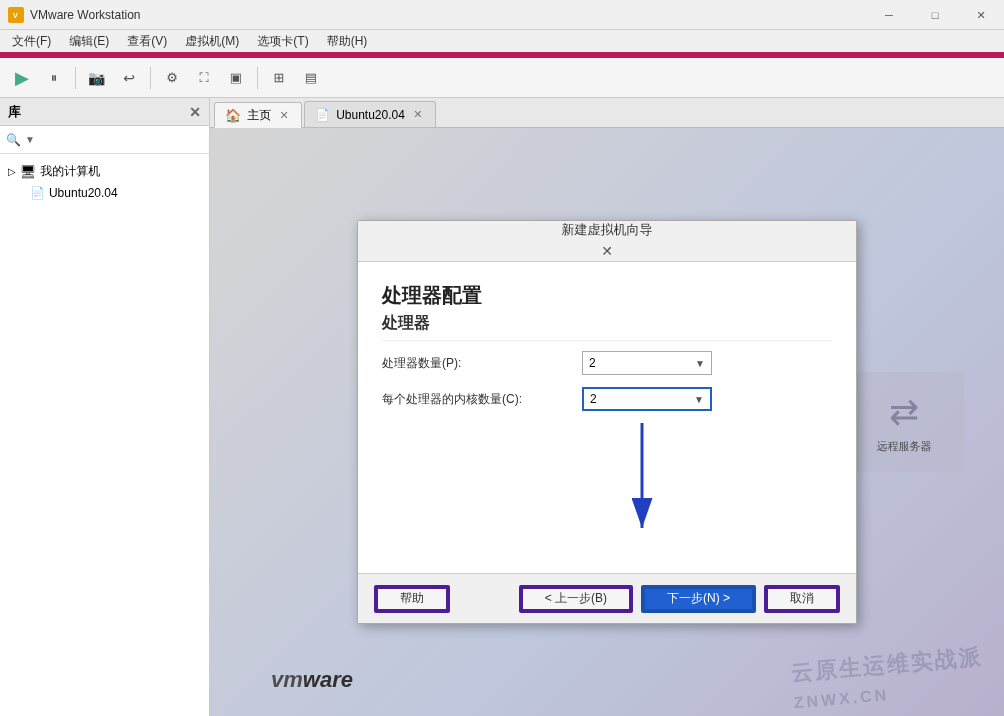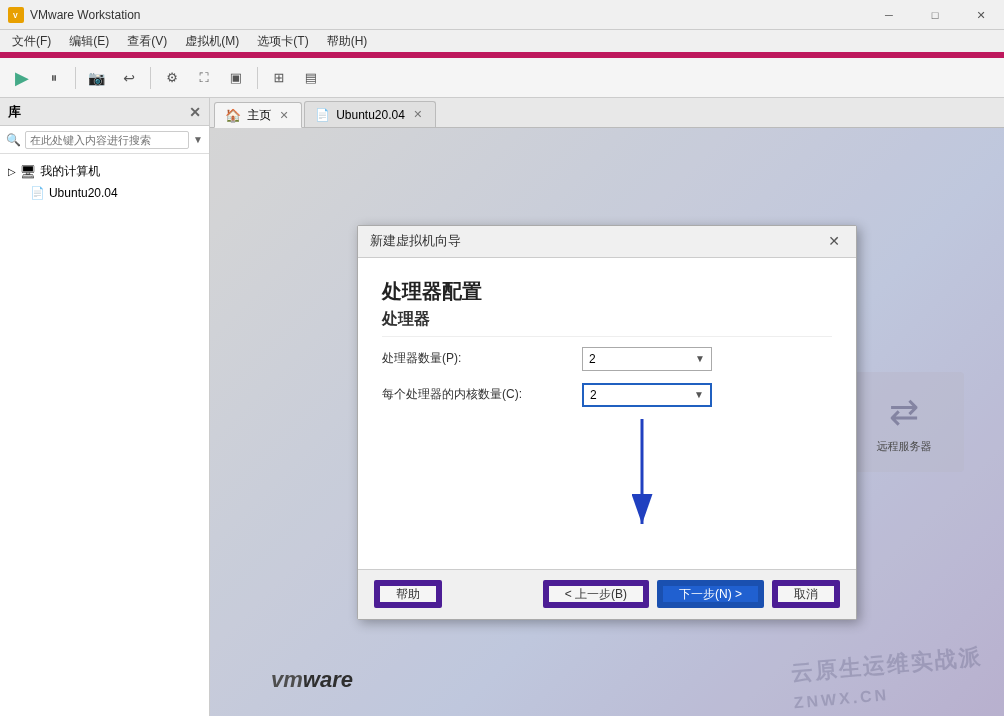--- a/index.html
+++ b/index.html
@@ -286,27 +286,28 @@
     .dialog {
       width: 500px;
       background: #fff;
       border: 1px solid #aaa;
       box-shadow: 3px 3px 12px rgba(0,0,0,0.3);
       border-radius: 2px;
       position: relative;
     }
 
     .dialog-titlebar {
-      height: 32px;
+      height: 41px;
       background: #f0f0f0;
       border-bottom: 1px solid #ccc;
       display: flex;
       align-items: center;
       padding: 0 12px;
       justify-content: space-between;
+      flex-direction: column;
     }
     .dialog-title-text {
       font-size: 13px;
       color: #333;
     }
     .dialog-close-btn {
       width: 20px; height: 20px;
       display: flex; align-items: center; justify-content: center;
       cursor: pointer;
       font-size: 14px;
@@ -390,22 +391,22 @@
       padding: 0 16px;
       justify-content: space-between;
     }
     .dialog-footer-right {
       display: flex;
       gap: 8px;
     }
 
     .btn {
       height: 28px;
-      padding: 0 16px;
-      border: 6px solid #4c1d95;
+      padding: 0 22px;
+      border: 4px solid #4c1d95;
       background: #f5f5f5;
       cursor: pointer;
       font-size: 12px;
       border-radius: 2px;
       color: #333;
       display: flex;
       align-items: center;
     }
     .btn.primary {
       background: #2060d0;
@@ -457,21 +458,20 @@
 
 <div class="main-layout">
 
   <div class="sidebar">
     <div class="sidebar-header">
       <span>库</span>
       <span class="sidebar-close-btn">✕</span>
     </div>
     <div class="sidebar-search">
       <span style="color:#888; font-size:12px;">🔍</span>
-      <input type="text" style="flex: 1 1 0%; border: 1px solid rgb(204, 204, 204); border-radius: 2px; padding: 2px 4px; font-size: 11px; color: rgb(153, 153, 153); outline: none;" placeholder="在此处键入内容进行搜索">
       <span style="color:#666; font-size:10px; cursor:pointer;">▼</span>
     </div>
     <div class="sidebar-tree">
       <div class="tree-group">
         <div class="tree-group-header">
           <span style="font-size:10px;">▷</span>
           <span style="font-size:13px;">🖥</span>
           <span>我的计算机</span>
         </div>
         <div class="tree-item">

